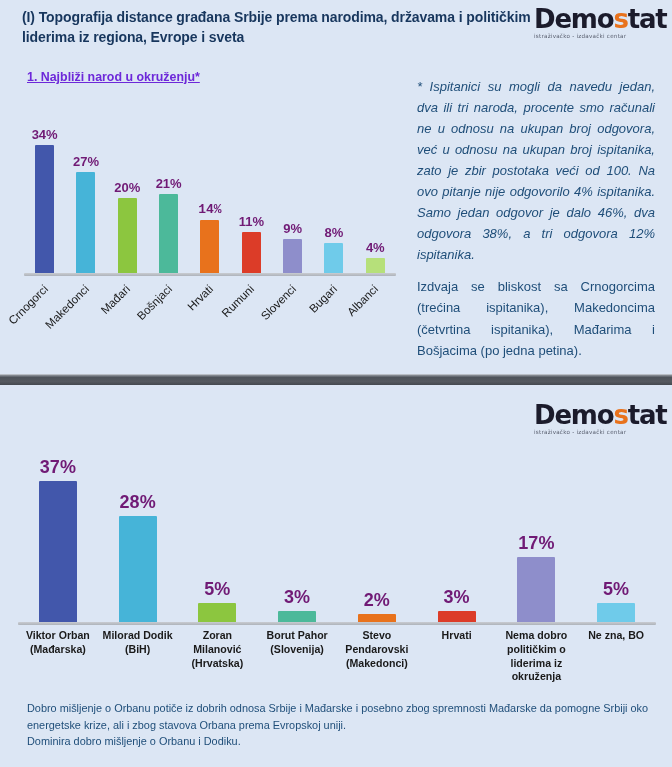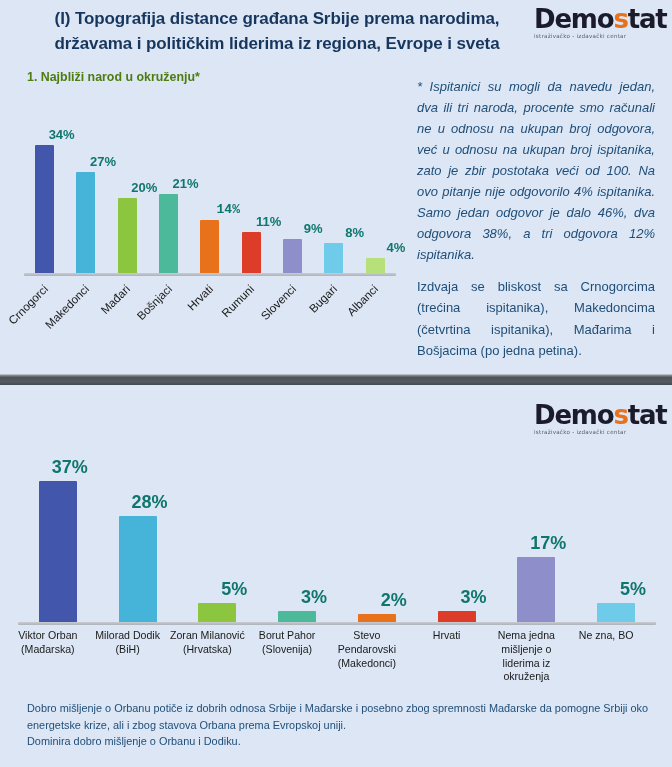--- a/index.html
+++ b/index.html
@@ -31,26 +31,25 @@
   .header-row {
     position: absolute;
     left: 0; top: 0;
     width: 672px;
     height: 52px;
   }
   .main-title {
     position: absolute;
     left: 22px; top: 7px;
     width: 510px;
-    font-size: 17px;
+    font-size: 14px;
     font-weight: bold;
     line-height: 1.45;
     color: #17365d;
     letter-spacing: -0.1px;
-    text-align: center;
   }
   
   .logo {
     position: absolute;
     width: 134px;
     height: 38px;
   }
   .logo.logo-1 { left: 534px; top: 6px; }
   .logo.logo-2 { left: 534px; top: 402px; }
   .logo-word {
@@ -68,21 +67,22 @@
     font-family: "DejaVu Sans", sans-serif;
     font-size: 5.6px;
     letter-spacing: 0.25px;
     color: #5a6070;
     white-space: nowrap;
   }
   .chart-title {
     position: absolute;
     font-size: 12.4px;
     font-weight: bold;
-    color: #4d7c0f;
+    color: #6d28d9;
+    text-decoration: underline;
   }
   .chart1-title { left: 27px; top: 70px; }
   .chart2-title { left: 27px; top: 415px; }
 
   
   .chart1 {
     position: absolute;
     left: 24px; top: 96px;
     width: 372px;
     height: 180px;
@@ -108,26 +108,26 @@
     height: 100%;
     position: relative;
     display: flex;
     flex-direction: column;
     justify-content: flex-end;
     align-items: center;
   }
   .bar-value {
     position: absolute;
     width: 60px;
-    text-align: right;
+    text-align: center;
     left: 50%;
     transform: translateX(-50%);
     font-size: 13px;
     font-weight: bold;
-    color: #0f766e;
+    color: #701a75;
   }
   .bar-rect {
     width: 19px;
     border-radius: 1px 1px 0 0;
   }
   .xlabels-rot {
     position: absolute;
     left: 24px;
     top: 278px;
     width: 372px;
@@ -193,24 +193,25 @@
     position: absolute;
     left: 18px; top: 443px;
     width: 638px;
     height: 182px;
   }
   .chart2 .bars { height: 170px; }
   .chart2 .bar-rect { width: 38px; }
   .chart2 .bar-value { font-size: 18px; }
   .xlabels-h {
     position: absolute;
-    left: 8px;
+    left: 18px;
     top: 629px;
     width: 638px;
     display: flex;
+    font-weight: bold;
   }
   .xlab2 {
     flex: 1 1 0;
     text-align: center;
     font-size: 10.6px;
     line-height: 1.3;
     color: #1a1a1a;
     padding: 0 2px;
     box-sizing: border-box;
   }
@@ -364,21 +365,21 @@
       </div>
     <div class="baseline"></div>
   </div>
   <div class="xlabels-h" id="c2labels">
       <div class="xlab2">Viktor Orban (Mađarska)</div>
       <div class="xlab2">Milorad Dodik (BiH)</div>
       <div class="xlab2">Zoran Milanović (Hrvatska)</div>
       <div class="xlab2">Borut Pahor (Slovenija)</div>
       <div class="xlab2">Stevo Pendarovski (Makedonci)</div>
       <div class="xlab2">Hrvati</div>
-      <div class="xlab2">Nema jedna mišljenje o liderima iz okruženja</div>
+      <div class="xlab2">Nema dobro političkim o liderima iz okruženja</div>
       <div class="xlab2">Ne zna, BO</div>
     </div>
 
   <div class="footnote">
     <div>Dobro mišljenje o Orbanu potiče iz dobrih odnosa Srbije i Mađarske i posebno zbog spremnosti Mađarske da pomogne Srbiji oko energetske krize, ali i zbog stavova Orbana prema Evropskoj uniji.</div>
     <div>Dominira dobro mišljenje o Orbanu i Dodiku.</div>
   </div>
 
 </div>
 

